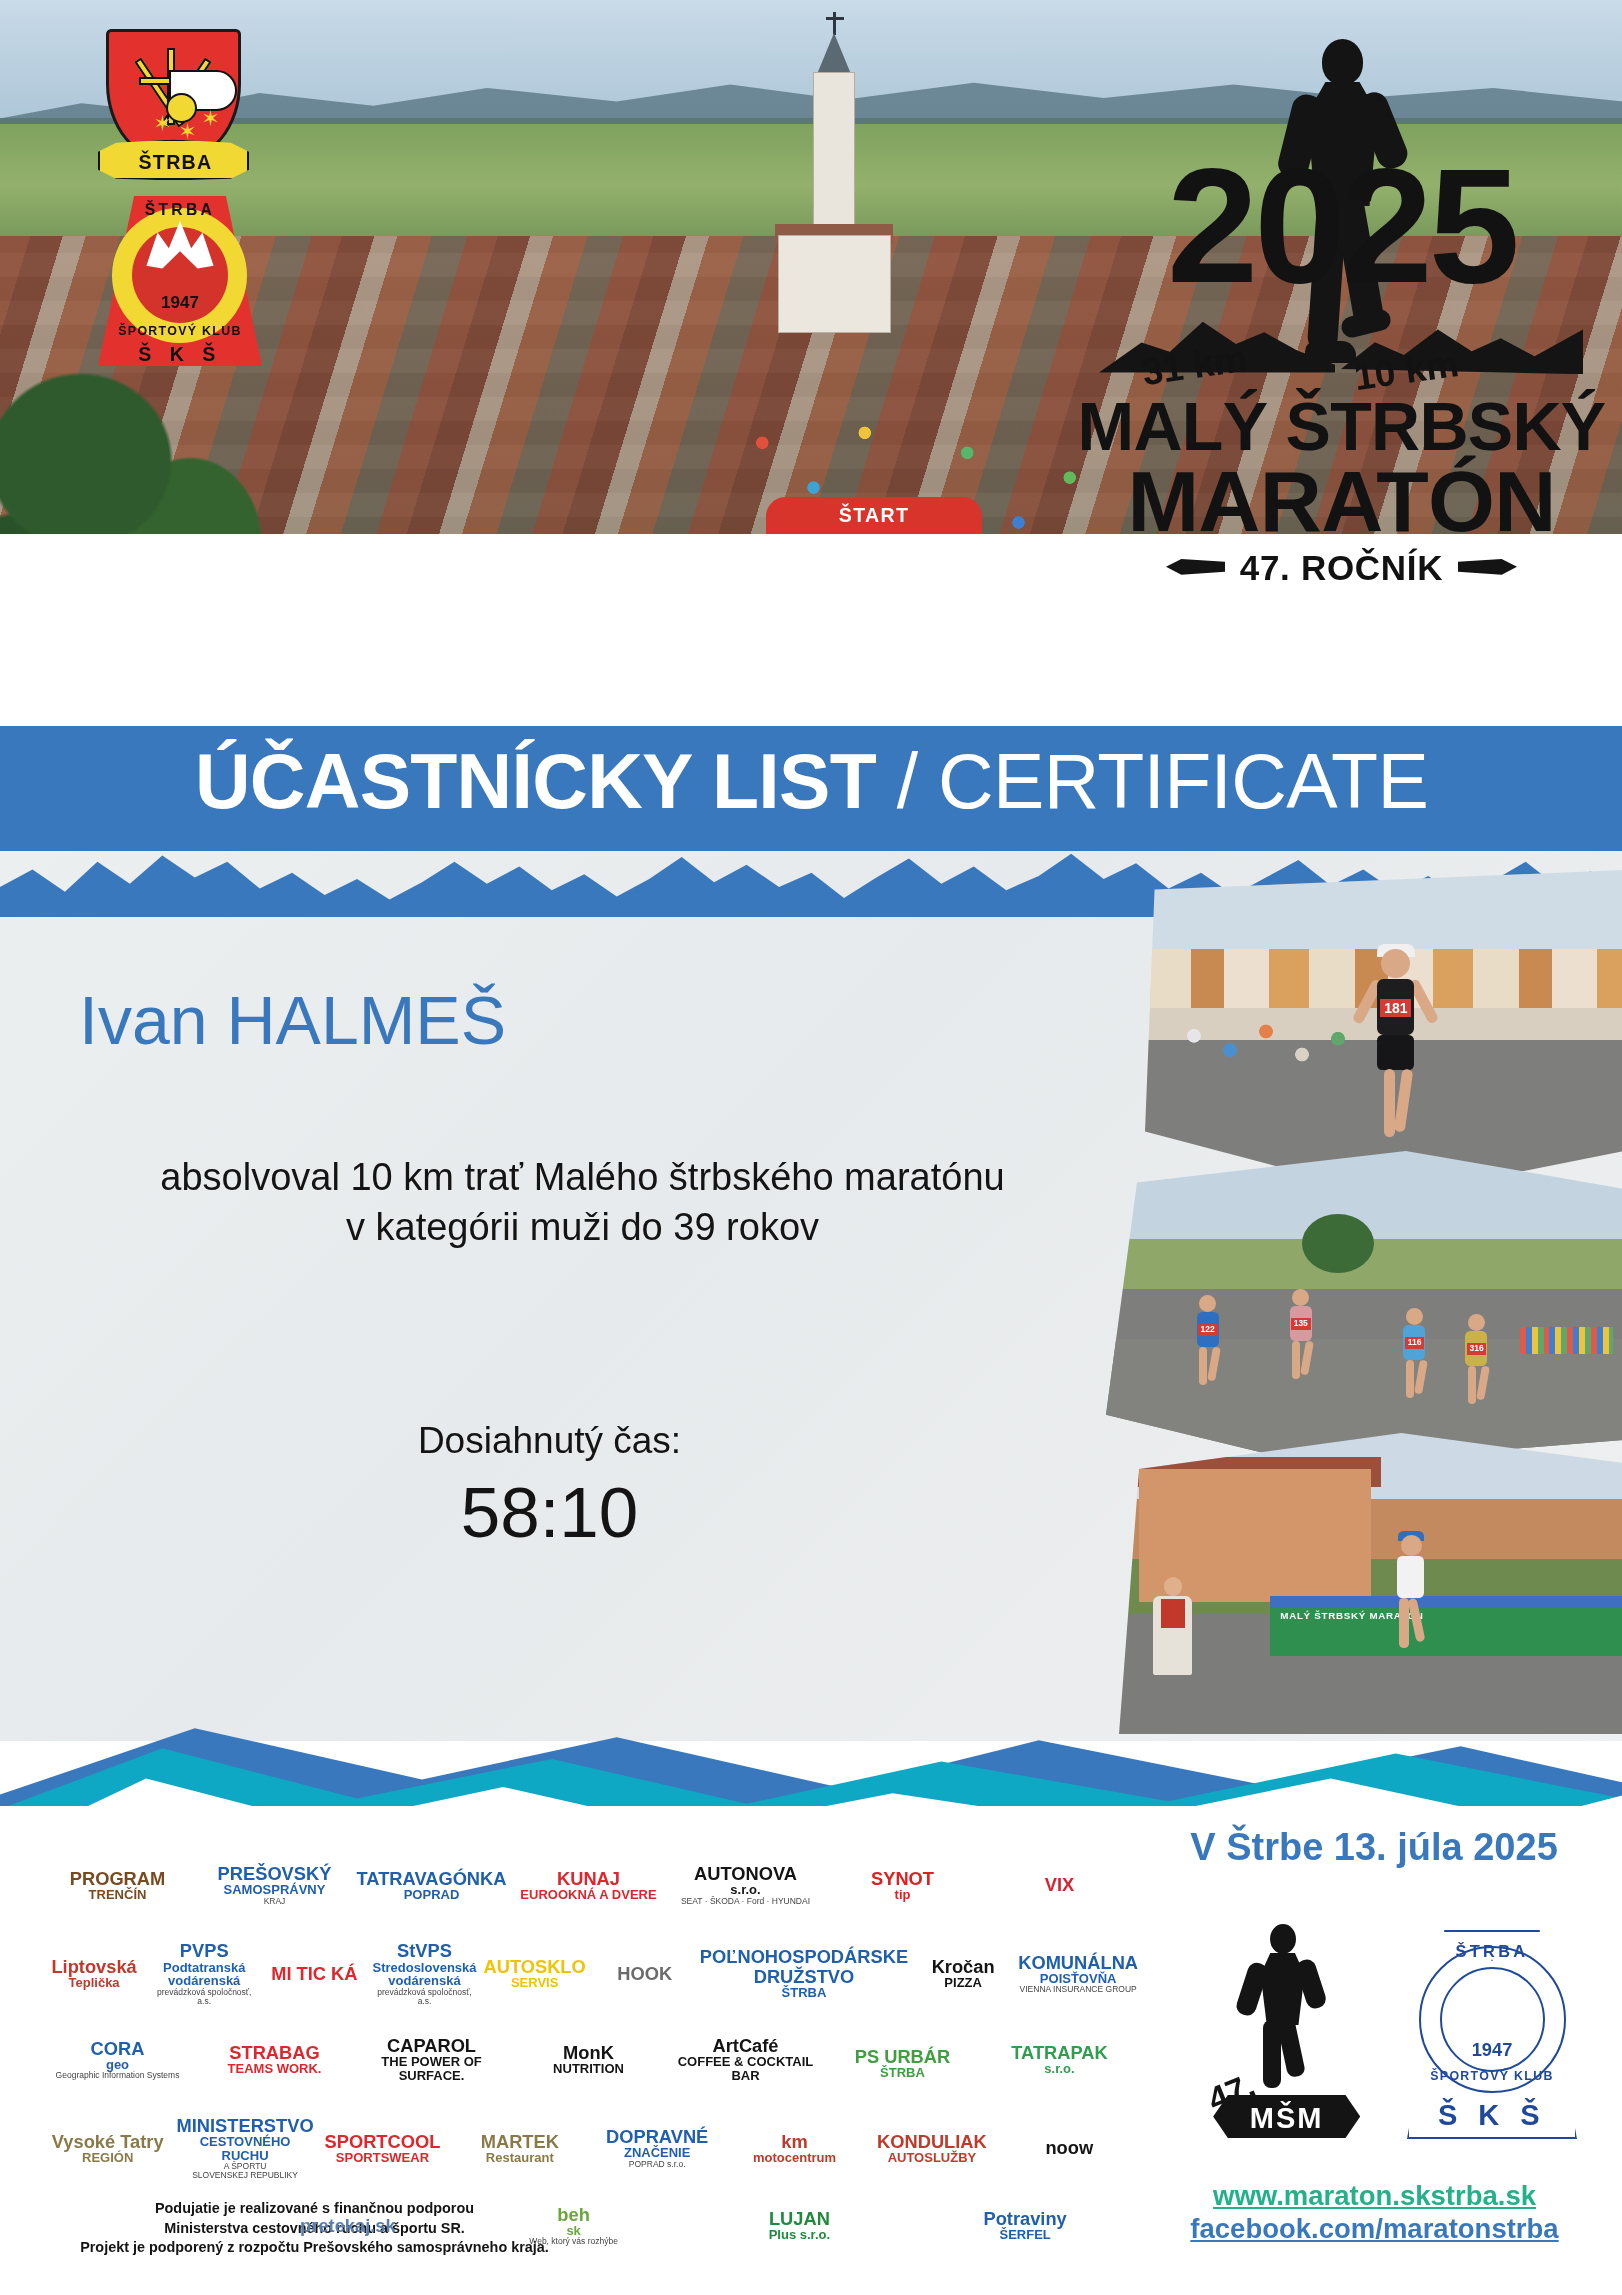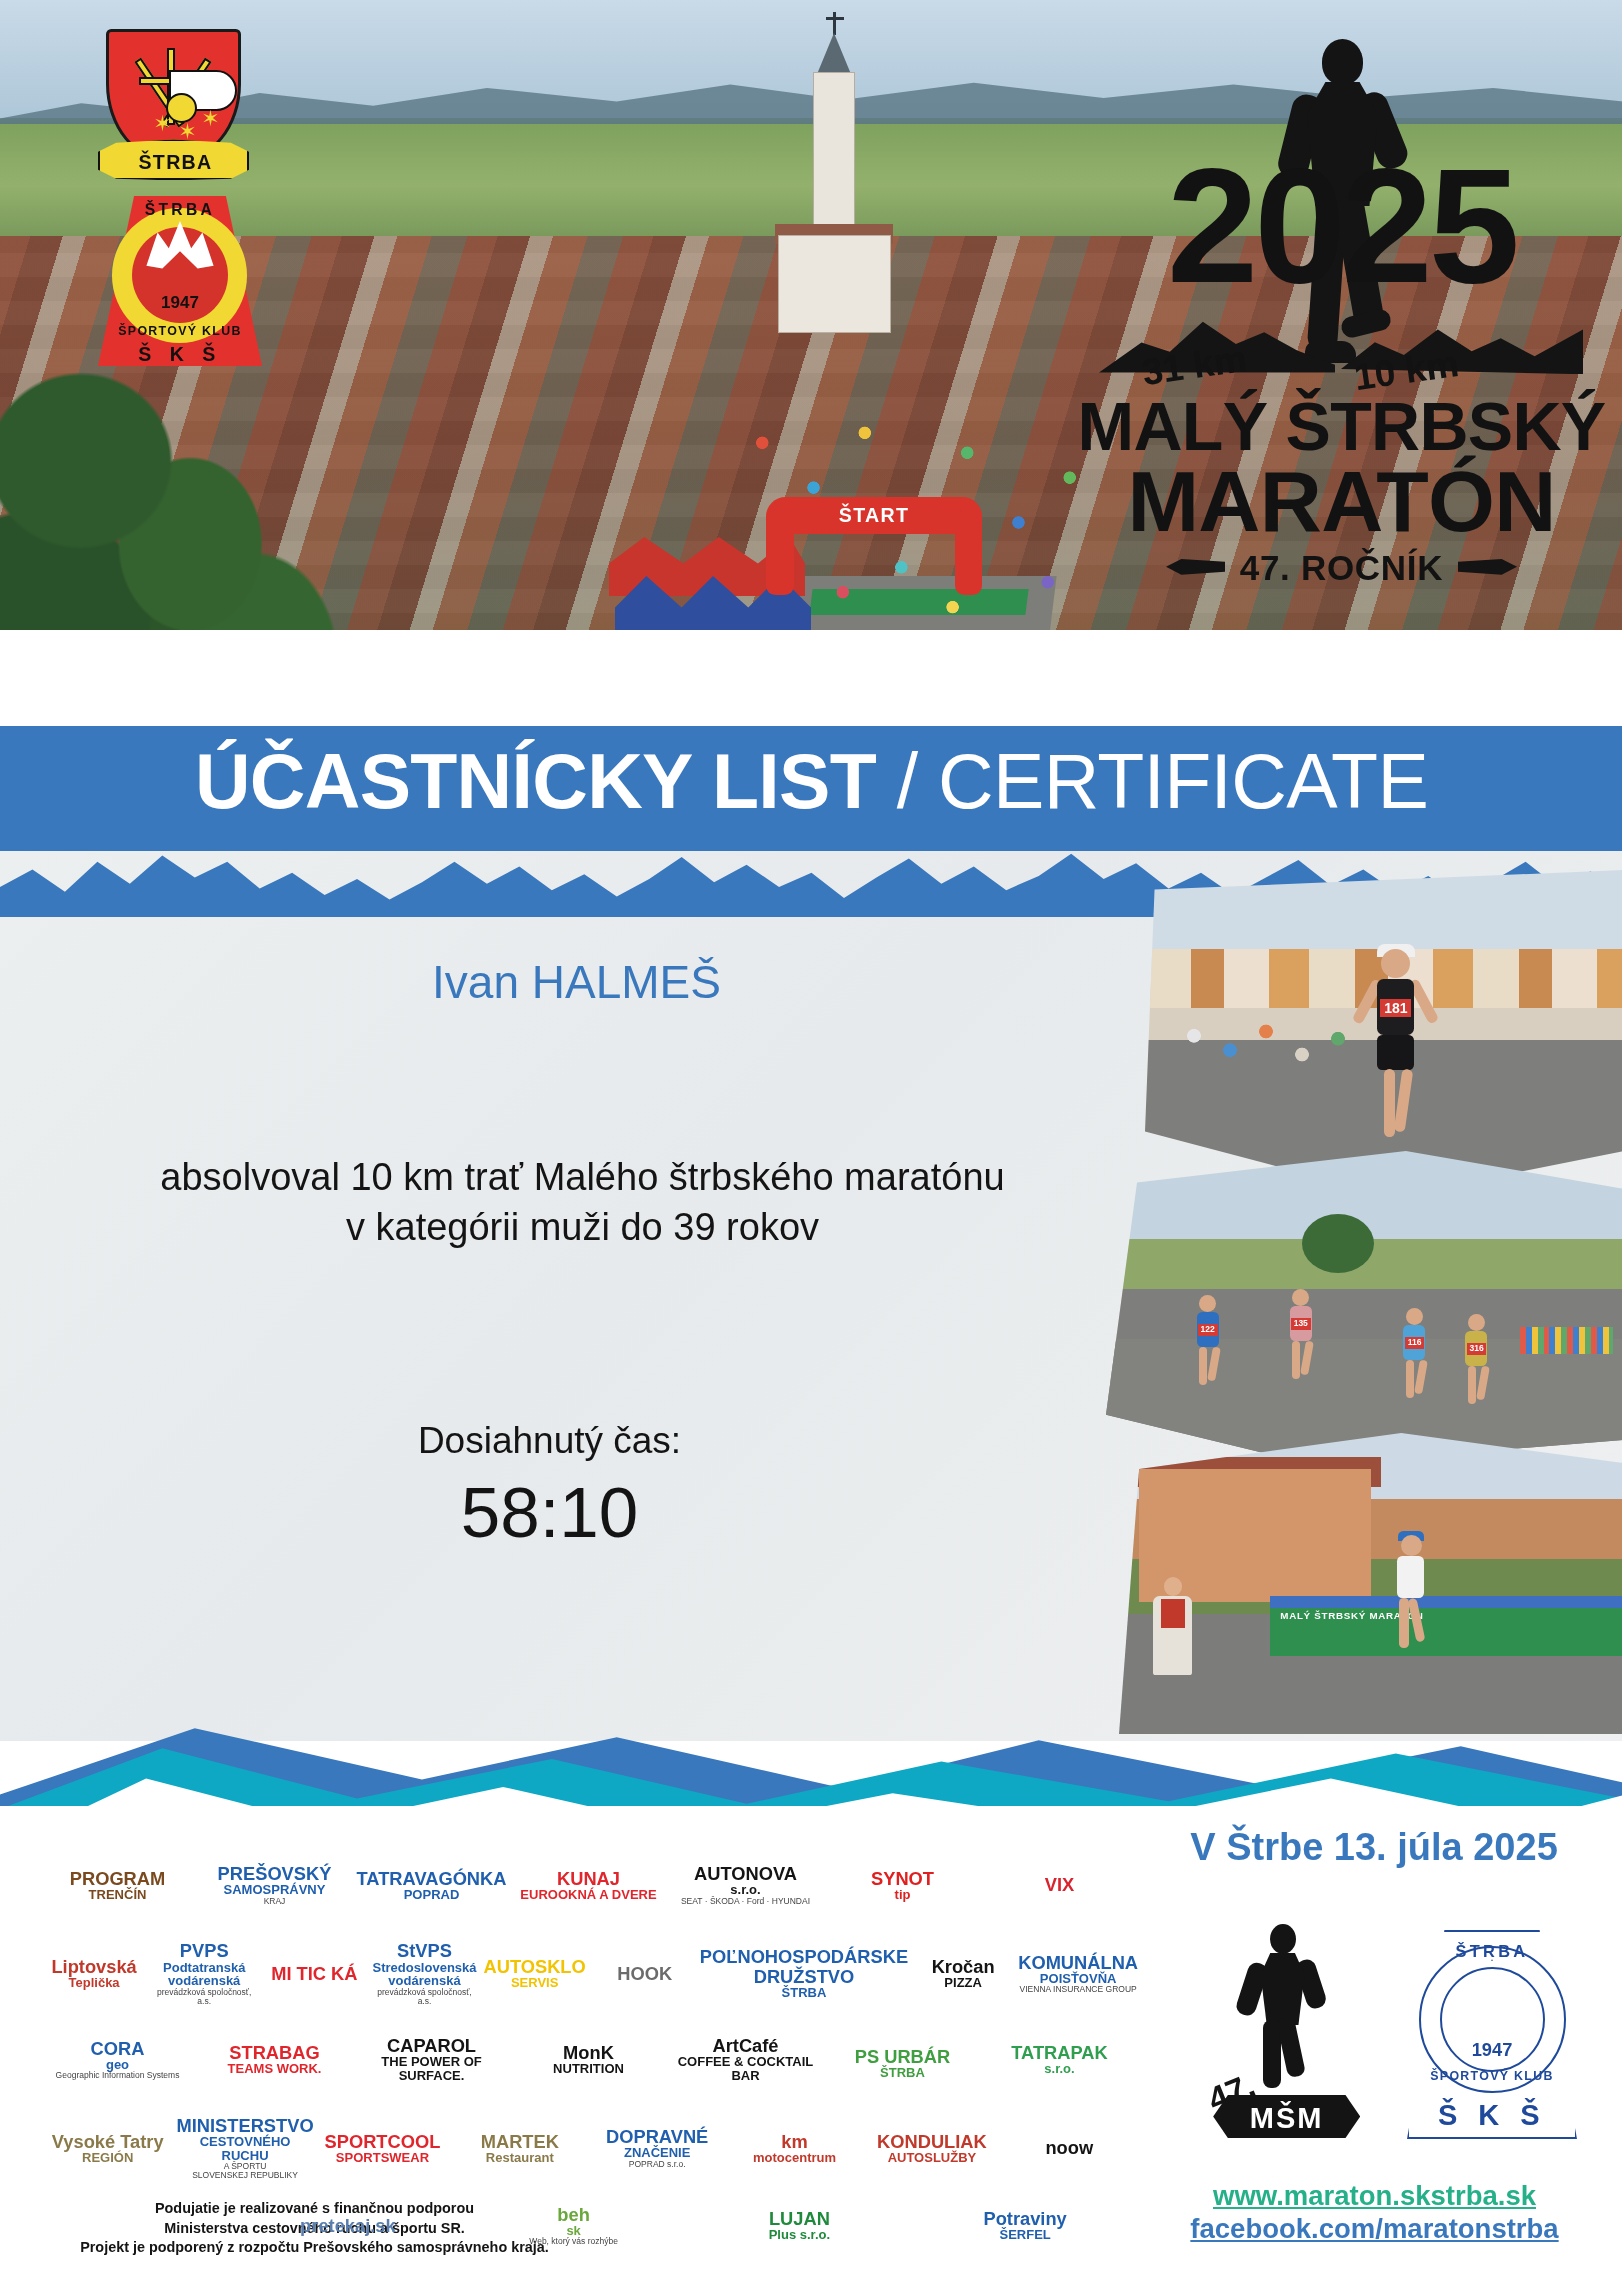--- a/index.html
+++ b/index.html
@@ -5,21 +5,21 @@
 <style>
   html,body{margin:0;padding:0;}
   body{
     width:1623px;height:2295px;
     font-family:"Liberation Sans", sans-serif;
     background:#ffffff;overflow:hidden;position:relative;
   }
   .page{position:absolute;inset:0;width:1623px;height:2295px;overflow:hidden;}
 
   
-  .hero{position:absolute;left:0;top:0;width:1623px;height:630px;overflow:hidden;
+  .hero{position:absolute;left:0;top:0;width:1623px;height:534px;overflow:hidden;
         background:linear-gradient(#b9cfe0 0%, #a9c6db 14%, #6e8f62 22%, #7fa367 30%, #8fae6e 38%, #7d6a58 48%, #8a7261 62%, #6f7b55 78%, #5e7348 100%);}
   .hero .sky{position:absolute;left:0;top:0;width:1623px;height:118px;
       background:linear-gradient(#c9dae8,#aec7d8);}
   .hero .ridge{position:absolute;left:0;top:59px;width:1623px;height:85px;
       background:#54707e;opacity:.75;
       clip-path:polygon(0% 70%,5% 52%,10% 62%,16% 40%,23% 55%,30% 34%,38% 50%,45% 30%,52% 48%,60% 28%,68% 46%,76% 30%,84% 46%,92% 34%,100% 50%,100% 100%,0% 100%);}
   .hero .fields{position:absolute;left:0;top:124px;width:1623px;height:137px;
       background:linear-gradient(#7fa25f,#93b16c 45%,#6e8f55);}
   .hero .forest{position:absolute;left:0;top:111px;width:1623px;height:52px;
       background:#3d5a3b;opacity:.85;
@@ -129,22 +129,22 @@
       font-size:77px;line-height:77px;color:#fff;letter-spacing:-0.7px;font-family:"Liberation Sans Narrow","Liberation Sans",sans-serif;}
   .banner .t .b{font-weight:bold;}
   .banner .t .n{font-weight:normal;}
 
   
   .body{position:absolute;left:0;top:851px;width:1623px;height:890px;
       background:linear-gradient(135deg,#eceff0 0%,#e7eaec 42%,#eef0f1 100%);}
   .jag{position:absolute;left:0;top:838px;width:1623px;height:79px;background:#3a78bd;
       clip-path:polygon(0 100%,0 62%,2% 40%,4% 68%,6% 30%,8% 58%,10% 22%,12% 50%,14% 30%,16% 64%,18% 44%,20% 72%,22% 52%,24% 78%,26% 56%,28% 30%,30% 58%,32% 36%,34% 66%,36% 46%,38% 74%,40% 52%,42% 24%,44% 56%,46% 34%,48% 62%,50% 44%,52% 76%,54% 50%,56% 26%,58% 58%,60% 36%,62% 66%,64% 48%,66% 20%,68% 52%,70% 32%,72% 64%,74% 44%,76% 72%,78% 50%,80% 28%,82% 60%,84% 40%,86% 68%,88% 48%,90% 76%,92% 54%,94% 30%,96% 62%,98% 42%,100% 70%,100% 100%);}
 
-  .name{position:absolute;left:79px;top:955px;width:995px;text-align:center;
-      font-size:46px;color:#3a78bd;font-family:"Liberation Sans Narrow","Liberation Sans",sans-serif;}
+  .name{position:absolute;left:79px;top:981px;width:995px;
+      font-size:68px;color:#3a78bd;font-family:"Liberation Sans Narrow","Liberation Sans",sans-serif;}
   .desc{position:absolute;left:72px;top:1152px;width:1021px;text-align:center;
       font-size:38px;line-height:50px;color:#141414;font-family:"Liberation Sans Narrow","Liberation Sans",sans-serif;}
   .places{position:absolute;left:72px;top:1302px;width:1021px;display:flex;justify-content:space-between;padding:0 39px;box-sizing:border-box;
       font-size:35px;color:#141414;font-family:"Liberation Sans Narrow","Liberation Sans",sans-serif;}
   .timelbl{position:absolute;left:72px;top:1420px;width:955px;text-align:center;font-size:37px;color:#141414;font-family:"Liberation Sans Narrow","Liberation Sans",sans-serif;}
   .timeval{position:absolute;left:72px;top:1472px;width:955px;text-align:center;font-size:71px;color:#141414;font-family:"Liberation Sans Narrow","Liberation Sans",sans-serif;}
 
   
   .collage{position:absolute;left:1106px;top:870px;width:517px;height:864px;overflow:hidden;}
   .ph{position:absolute;overflow:hidden;}

